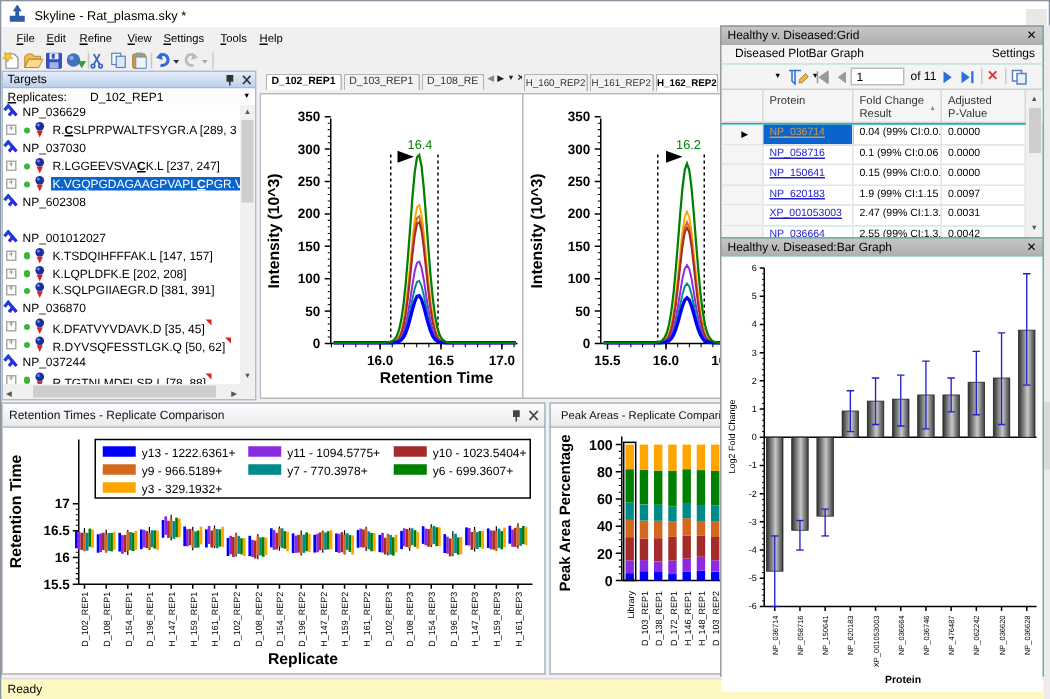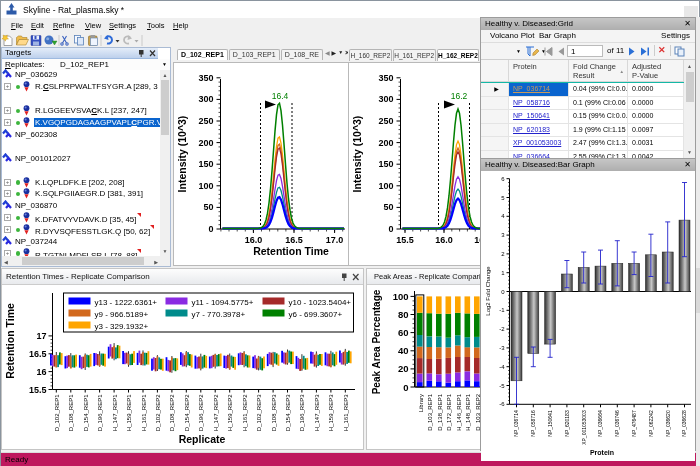--- a/index.html
+++ b/index.html
@@ -3,21 +3,21 @@
 * { margin:0; padding:0; box-sizing:border-box; }
 body { font-family:"Liberation Sans",sans-serif; width:700px; height:466px; overflow:hidden; position:relative; background:#f0f0f0; }
 #app { position:absolute; left:0; top:0; width:700px; height:466px; border:1px solid #8a949e; }
 .titlebar { position:absolute; left:0; top:0; width:698px; height:17px; background:#fff; font-size:9px; color:#000; }
 .menubar { position:absolute; left:0; top:17px; width:698px; height:15px; background:#f0f0f0; font-size:7.5px; }
 .menubar span { position:absolute; top:3px; }
 .menubar u { text-decoration:underline; }
 .toolbar { position:absolute; left:0; top:32px; width:698px; height:14px; background:#f0f0f0; }
 
 #targets { position:absolute; left:0px; top:46px; width:170px; height:220px; background:#fff; border:1px solid #aabbd4; }
-#thead { position:absolute; left:0; top:0; width:156px; height:11px; background:linear-gradient(#e4edf9,#bdd0ec); border-bottom:1px solid #9ebae0; font-size:8px; padding-left:3px; color:#000; }
+#thead { position:absolute; left:0; top:0; width:168px; height:11px; background:linear-gradient(#e4edf9,#bdd0ec); border-bottom:1px solid #9ebae0; font-size:8px; padding-left:3px; color:#000; }
 #repl { position:absolute; left:0; top:11px; width:168px; height:11px; background:#fcfcfc; font-size:8px;padding-left:36px; }
 .trow { position:absolute; left:0; height:11.9px; width:160px; font-size:8px; white-space:nowrap; overflow:hidden; }
 .picon { position:absolute; left:0px; top:0px; }
 .ptxt { position:absolute; left:13px; top:1px; }
 .plus { position:absolute; left:2px; top:2px; width:7px; height:7px; border:1px solid #aaa; background:#fff; font-size:6px; line-height:5px; text-align:center; color:#666; }
 .gdot { position:absolute; left:13.5px; top:3.5px; width:4.5px; height:4.5px; border-radius:50%; background:#3db53d; }
 .pepicon { position:absolute; left:20px; top:0px; }
 .peptxt { position:absolute; left:32px; top:1px; padding:0 1px; }
 .flagi { display:inline-block; width:0; height:0; border-left:4px solid transparent; border-top:4px solid #e02020; vertical-align:5px; margin-left:0px; }
 .vsb { position:absolute; right:0; top:22px; width:10px; height:186px; background:#f0f0f0; }
@@ -44,21 +44,21 @@
 #gtool { position:absolute; left:0; top:25px; width:100%; height:17px; background:#f4f4f4; font-size:8px; border-bottom:1px solid #cfcfcf; }
 #ghead { position:absolute; left:0; top:42px; width:100%; height:22px; background:#f5f5f5; font-size:7.5px; color:#333; }
 .gcol { position:absolute; top:0; height:22px; border-right:1px solid #d8d8d8; border-bottom:1px solid #d8d8d8; padding:2px 0 0 4px; }
 .grow { position:relative; height:13.5px; width:100%; font-size:7px; background:#fff; }
 .grow div { position:absolute; top:0; height:13.5px; border-right:1px solid #e4e4e4; border-bottom:1px solid #e4e4e4; padding:2px 0 0 4px; white-space:nowrap; overflow:hidden; }
 .gc0 { left:0; width:28px; background:#f5f5f5; text-align:center; }
 .gc1 { left:28px; width:60px; }
 .gc2 { left:88px; width:59px; }
 .gc3 { left:147px; width:56px; }
 
-.statusbar { position:absolute; left:0; top:451px; width:698px; height:14px; background:#be185d; border-top:1px solid #dcdcdc; font-size:8px; padding:2px 0 0 4px; }
+.statusbar { position:absolute; left:0; top:451px; width:698px; height:14px; background:#fef9c3; border-top:1px solid #dcdcdc; font-size:8px; padding:2px 0 0 4px; }
 svg text { font-family:"Liberation Sans",sans-serif; }
 </style></head><body>
 <div id="app">
   <div class="titlebar">
     <svg width="11" height="12" style="position:absolute;left:5px;top:2px" viewBox="0 0 11 12">
       <rect x="0.5" y="7.5" width="10" height="4" fill="#2d5ba9"></rect>
       <path d="M5.5 0 L8.5 4.5 L6.8 4.5 L6.8 9 L4.2 9 L4.2 4.5 L2.5 4.5 Z" fill="#2d5ba9"></path>
     </svg>
     <span style="position:absolute;left:22px;top:4px;font-size:8.5px">Skyline - Rat_plasma.sky *</span>
     <span style="position:absolute;left:683px;top:5px;width:14px;height:11px;background:#e8e8e8"></span>
@@ -148,20 +148,27 @@
       <div class="trow" style="top:33.3px">
         <span class="plus">+</span>
         <span class="gdot"></span>
         <span class="pepicon"><svg width="9" height="11" viewBox="0 0 9 11">
             <circle cx="4.5" cy="3.2" r="2.9" fill="#1a2f9e"></circle>
             <circle cx="3.6" cy="2.4" r="1" fill="#6b84dd"></circle>
             <path d="M2.4 6.2 L4.5 10.6 L6.6 6.2 Z" fill="#e02020"></path>
           </svg></span>
         <span class="peptxt" style="">R.<u><b>C</b></u>SLPRPWALTFSYGR.A [289, 3</span>
       </div>
+      <div class="trow" style="top:45.2px">
+        <span class="picon"><svg width="11" height="10" viewBox="0 0 11 10">
+            <path d="M1 4.5 L3.5 1.5 L6 4.5" stroke="#1f3fd4" stroke-width="2.2" fill="none"></path>
+            <path d="M4 8 L6.5 5 L9 8" stroke="#2a2ae0" stroke-width="2.2" fill="none"></path>
+          </svg></span>
+        <span class="ptxt">NP_037030</span>
+      </div>
       <div class="trow" style="top:57.1px">
         <span class="plus">+</span>
         <span class="gdot"></span>
         <span class="pepicon"><svg width="9" height="11" viewBox="0 0 9 11">
             <circle cx="4.5" cy="3.2" r="2.9" fill="#1a2f9e"></circle>
             <circle cx="3.6" cy="2.4" r="1" fill="#6b84dd"></circle>
             <path d="M2.4 6.2 L4.5 10.6 L6.6 6.2 Z" fill="#e02020"></path>
           </svg></span>
         <span class="peptxt" style="">R.LGGEEVSVA<u><b>C</b></u>K.L [237, 247]</span>
       </div>
@@ -181,20 +188,30 @@
             <path d="M4 8 L6.5 5 L9 8" stroke="#2a2ae0" stroke-width="2.2" fill="none"></path>
           </svg></span>
         <span class="ptxt">NP_602308</span>
       </div>
       <div class="trow" style="top:104.7px">
         <span class="picon"><svg width="11" height="10" viewBox="0 0 11 10">
             <path d="M1 4.5 L3.5 1.5 L6 4.5" stroke="#1f3fd4" stroke-width="2.2" fill="none"></path>
             <path d="M4 8 L6.5 5 L9 8" stroke="#2a2ae0" stroke-width="2.2" fill="none"></path>
           </svg></span>
         <span class="ptxt">NP_001012027</span>
+      </div>
+      <div class="trow" style="top:116.6px">
+        <span class="plus">+</span>
+        <span class="gdot"></span>
+        <span class="pepicon"><svg width="9" height="11" viewBox="0 0 9 11">
+            <circle cx="4.5" cy="3.2" r="2.9" fill="#1a2f9e"></circle>
+            <circle cx="3.6" cy="2.4" r="1" fill="#6b84dd"></circle>
+            <path d="M2.4 6.2 L4.5 10.6 L6.6 6.2 Z" fill="#e02020"></path>
+          </svg></span>
+        <span class="peptxt" style="">K.TSDQIHFFFAK.L [147, 157]</span>
       </div>
       <div class="trow" style="top:128.5px">
         <span class="plus">+</span>
         <span class="gdot"></span>
         <span class="pepicon"><svg width="9" height="11" viewBox="0 0 9 11">
             <circle cx="4.5" cy="3.2" r="2.9" fill="#1a2f9e"></circle>
             <circle cx="3.6" cy="2.4" r="1" fill="#6b84dd"></circle>
             <path d="M2.4 6.2 L4.5 10.6 L6.6 6.2 Z" fill="#e02020"></path>
           </svg></span>
         <span class="peptxt" style="">K.LQPLDFK.E [202, 208]</span>
@@ -829,21 +846,21 @@
         </svg>
       </div>
   </div>
 
   <div class="statusbar">Ready</div>
 </div>
 
 <div class="fwin" style="left:480px;top:17px;width:216px;height:141px">
   <div class="fcap">Healthy v. Diseased:Grid<span class="fx">✕</span></div>
   <div id="gmenu">
-    <span style="position:absolute;left:9px;top:1px">Volcano Plot</span>
+    <span style="position:absolute;left:9px;top:1px">Diseased Plot</span>
     <span style="position:absolute;left:58px;top:1px">Bar Graph</span>
     <span style="position:absolute;right:5px;top:1px">Settings</span>
   </div>
   <div id="gtool">
     <span style="position:absolute;left:4px;top:20px">Reports</span>
     <span style="position:absolute;left:35px;top:5px;font-size:5px">▼</span>
     <svg width="14" height="11" style="position:absolute;left:44px;top:3px" viewBox="0 0 14 11">
       <path d="M1 1 h8 M3 1 v7 l2 2 v-9" stroke="#2a6fd6" stroke-width="1" fill="none"></path>
       <path d="M8 7 l4 -4 l2 2 l-4 4 l-2.3 0.4 z" fill="#e8b64c" stroke="#9a7020" stroke-width="0.5"></path>
     </svg>

